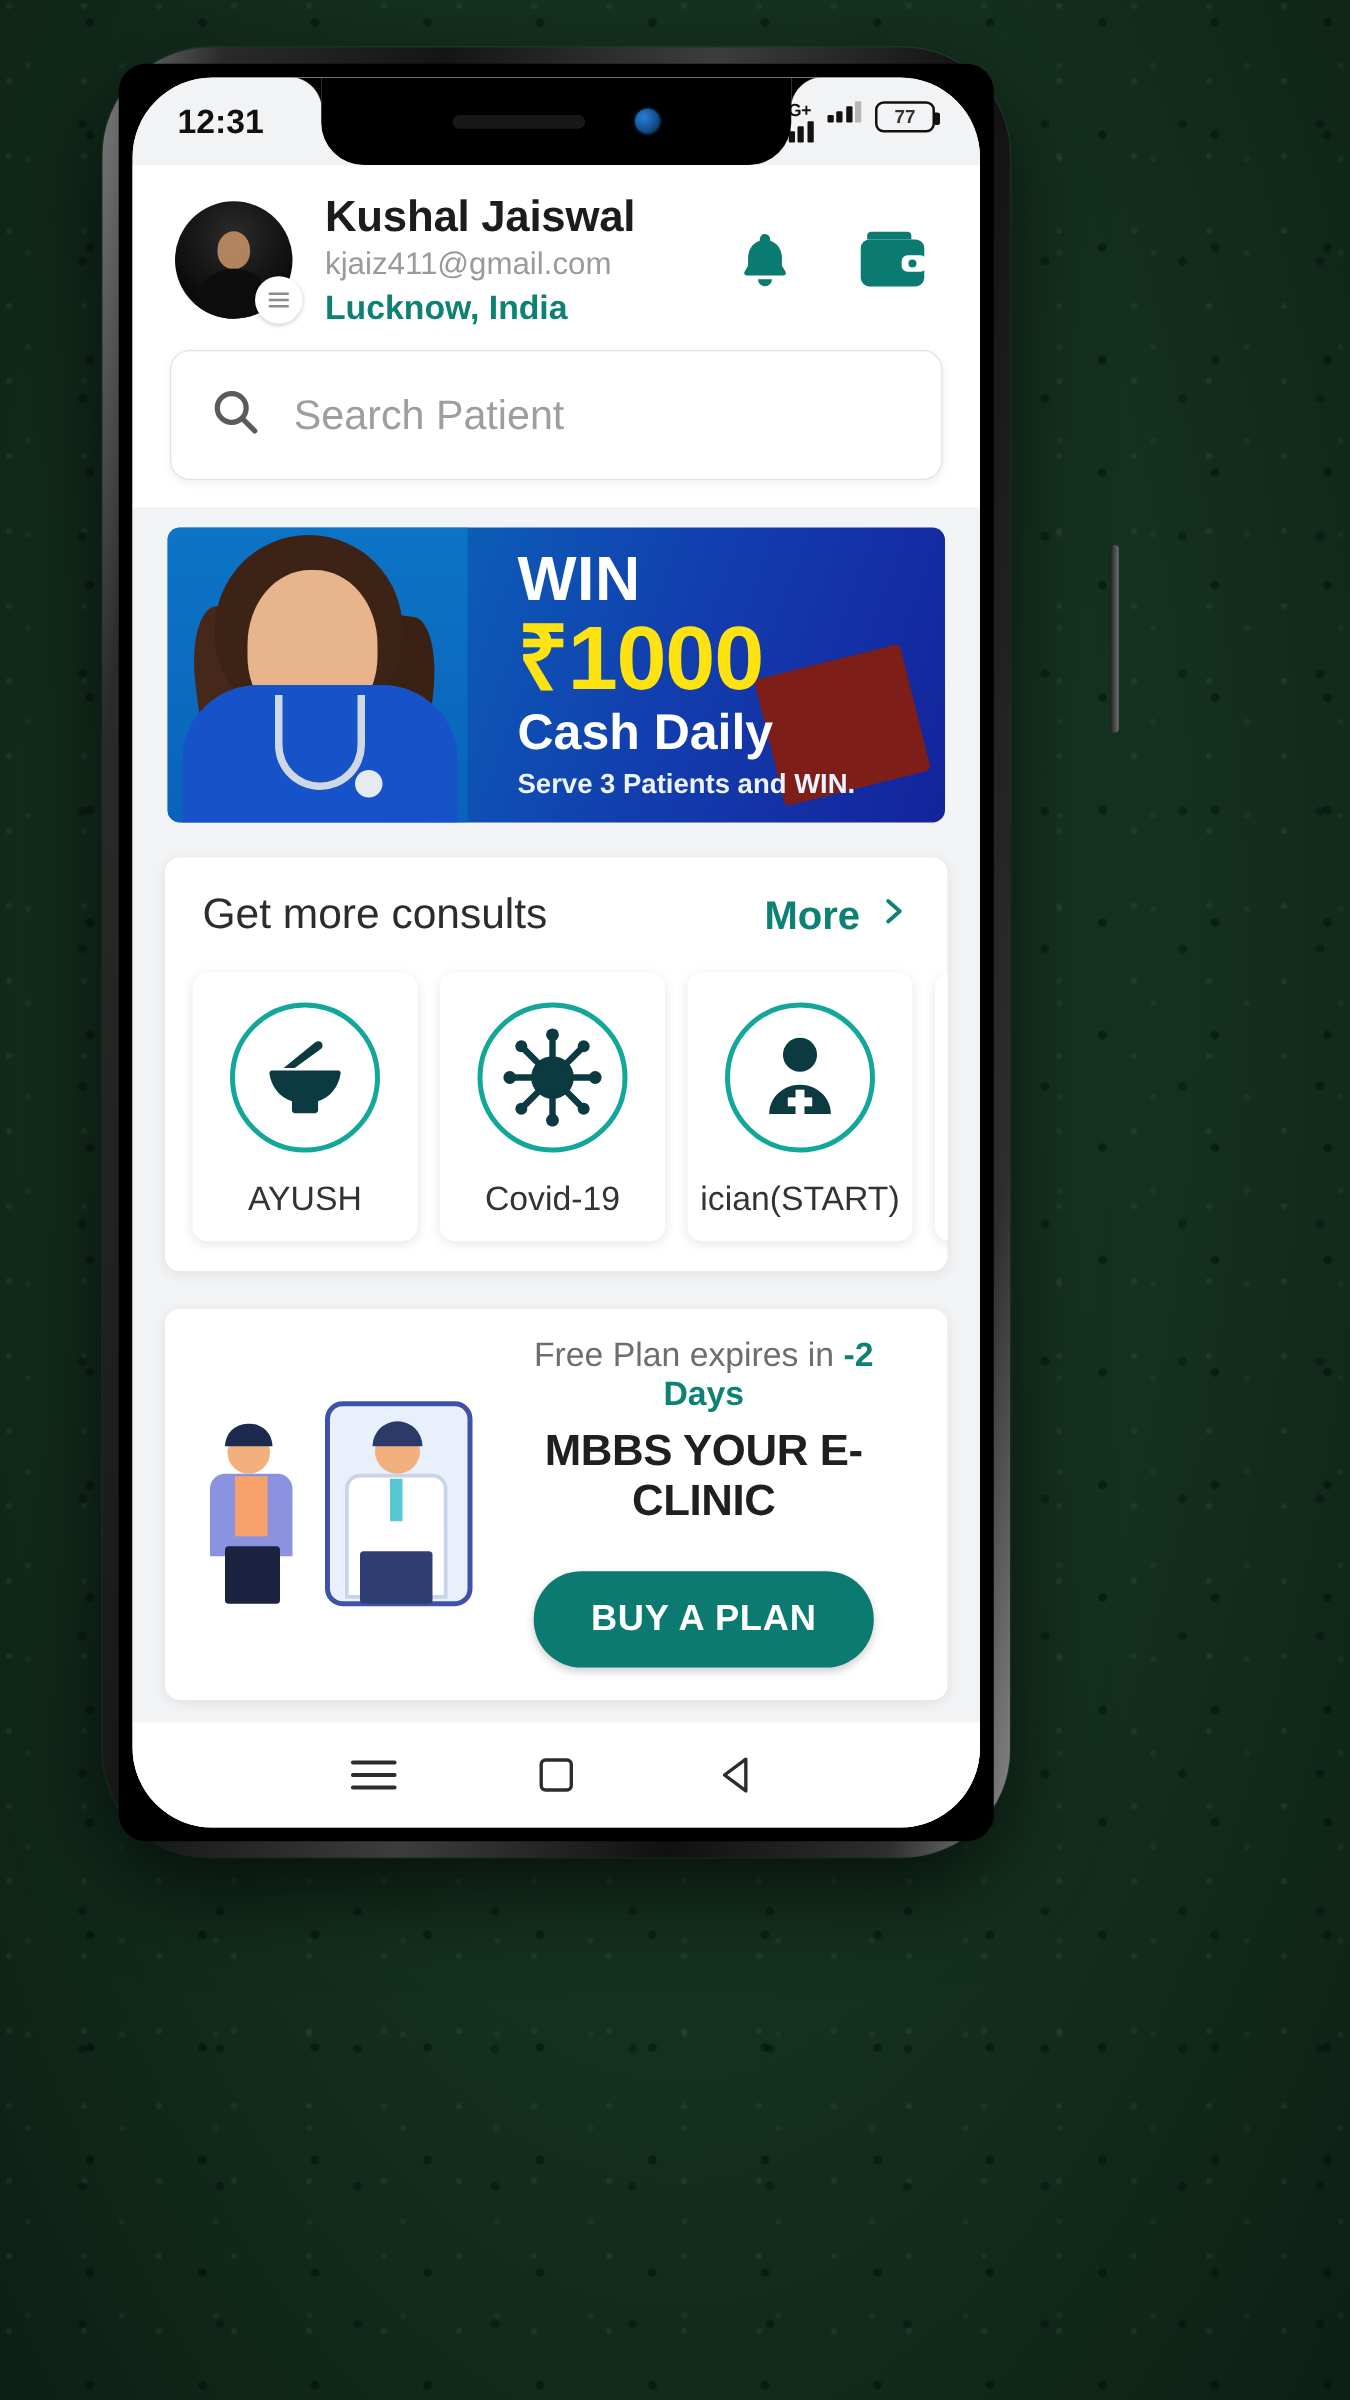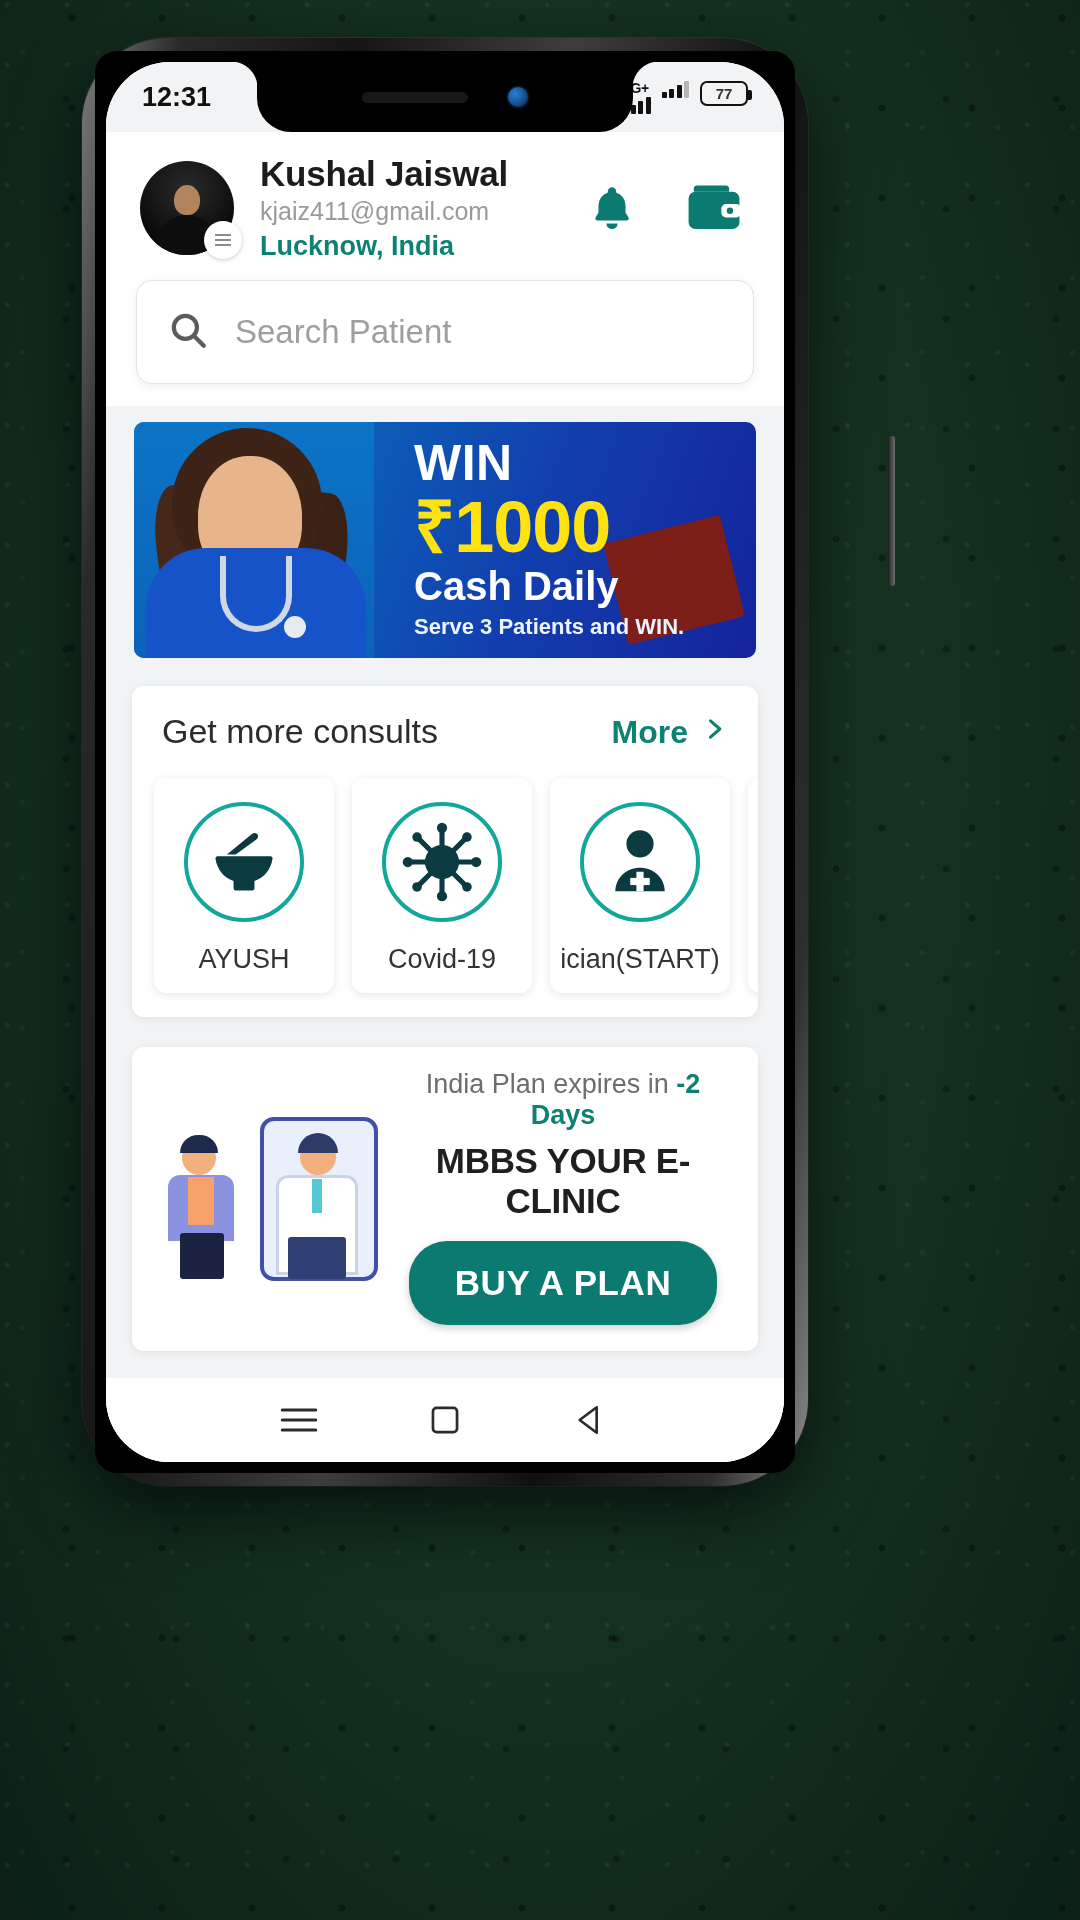--- a/index.html
+++ b/index.html
@@ -196,22 +196,22 @@
   .ec-doc-tie { position:absolute; right:62px; top:66px; width:10px; height:34px; background:#57c7d4; }
   .ec-pt-head { position:absolute; left:24px; top:28px; width:34px; height:34px; border-radius:50%; background:#f2b07f; }
   .ec-pt-hair { position:absolute; left:22px; top:22px; width:38px; height:18px; border-radius:18px 18px 0 0; background:#1d2a4d; }
   .ec-pt-body { position:absolute; left:10px; top:62px; width:66px; height:66px; background:#8b93e0; border-radius:12px 12px 0 0; }
   .ec-pt-leg { position:absolute; left:22px; bottom:2px; width:44px; height:46px; background:#1b2340; border-radius:3px; }
   .ec-pt-shirt { position:absolute; left:30px; top:64px; width:26px; height:48px; background:#f7a26b; }
   .ec-text { flex:1; text-align:center; }
   .ec-expire { font-size:27px; color:#6d6d6d; }
   .ec-expire b { color:#0d8274; font-weight:700; }
   .ec-title { font-size:35px; font-weight:700; color:#1f1f1f; margin-top:10px; letter-spacing:-0.3px; }
-  .ec-btn { display:inline-block; margin-top:20px; background:#0b7a70; color:#fff;
-    font-size:35px; font-weight:700; letter-spacing:0.6px;
+  .ec-btn { display:inline-block; margin-top:36px; background:#0b7a70; color:#fff;
+    font-size:29px; font-weight:700; letter-spacing:0.6px;
     padding:22px 46px; border-radius:38px; box-shadow:0 3px 8px rgba(0,0,0,0.2); }
 
   
   .navbar { height:84px; background:#fff; display:flex; align-items:center;
     justify-content:space-around; padding:0 120px; }
   .nav-ico { width:46px; height:46px; display:flex; align-items:center; justify-content:center; }
 </style>
 </head>
 <body>
 
@@ -404,21 +404,21 @@
             <div class="ec-doc-head"></div>
                 <div class="ec-doc-hair"></div>
             <div class="ec-pt-body"></div>
                 <div class="ec-pt-shirt"></div>
                 <div class="ec-pt-leg"></div>
             <div class="ec-pt-head"></div>
                 <div class="ec-pt-hair"></div>
           </div>
           <div class="ec-text">
             <div class="ec-expire">
-              <span>India Plan expires in </span><b>-2 Days</b>
+              <span>Free Plan expires in </span><b>-2 Days</b>
             </div>
             <div class="ec-title">MBBS YOUR E-CLINIC</div>
             <div class="ec-btn">BUY A PLAN</div>
           </div>
         </div>
 
       </div>
 
       <div class="navbar">
         <div class="nav-ico">

